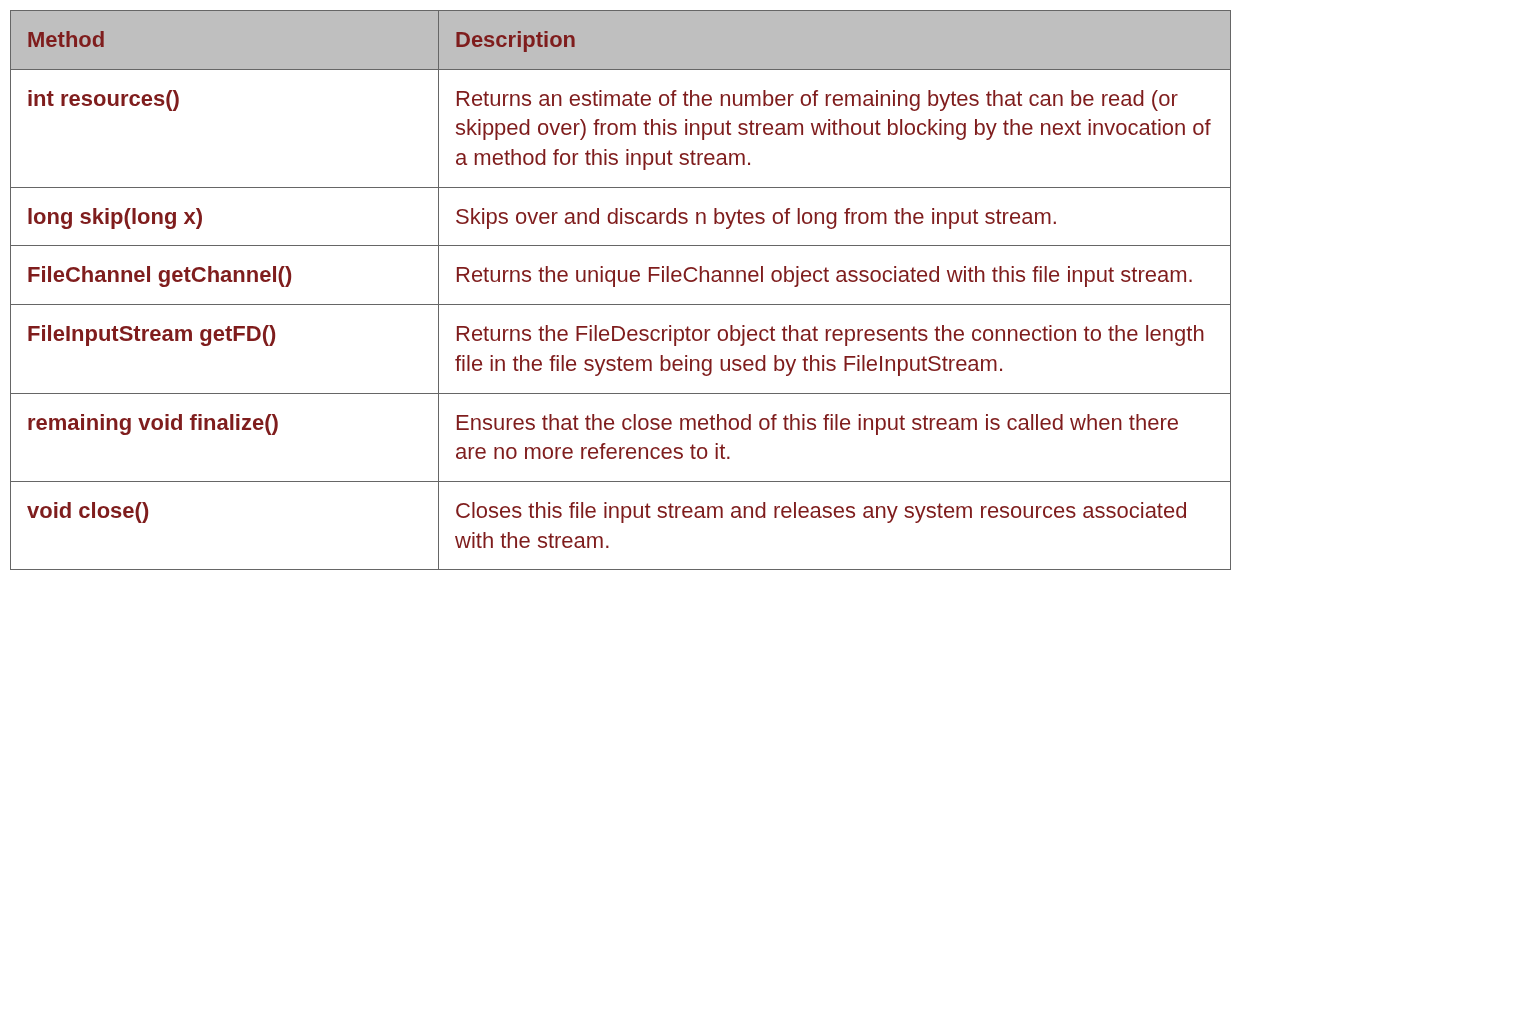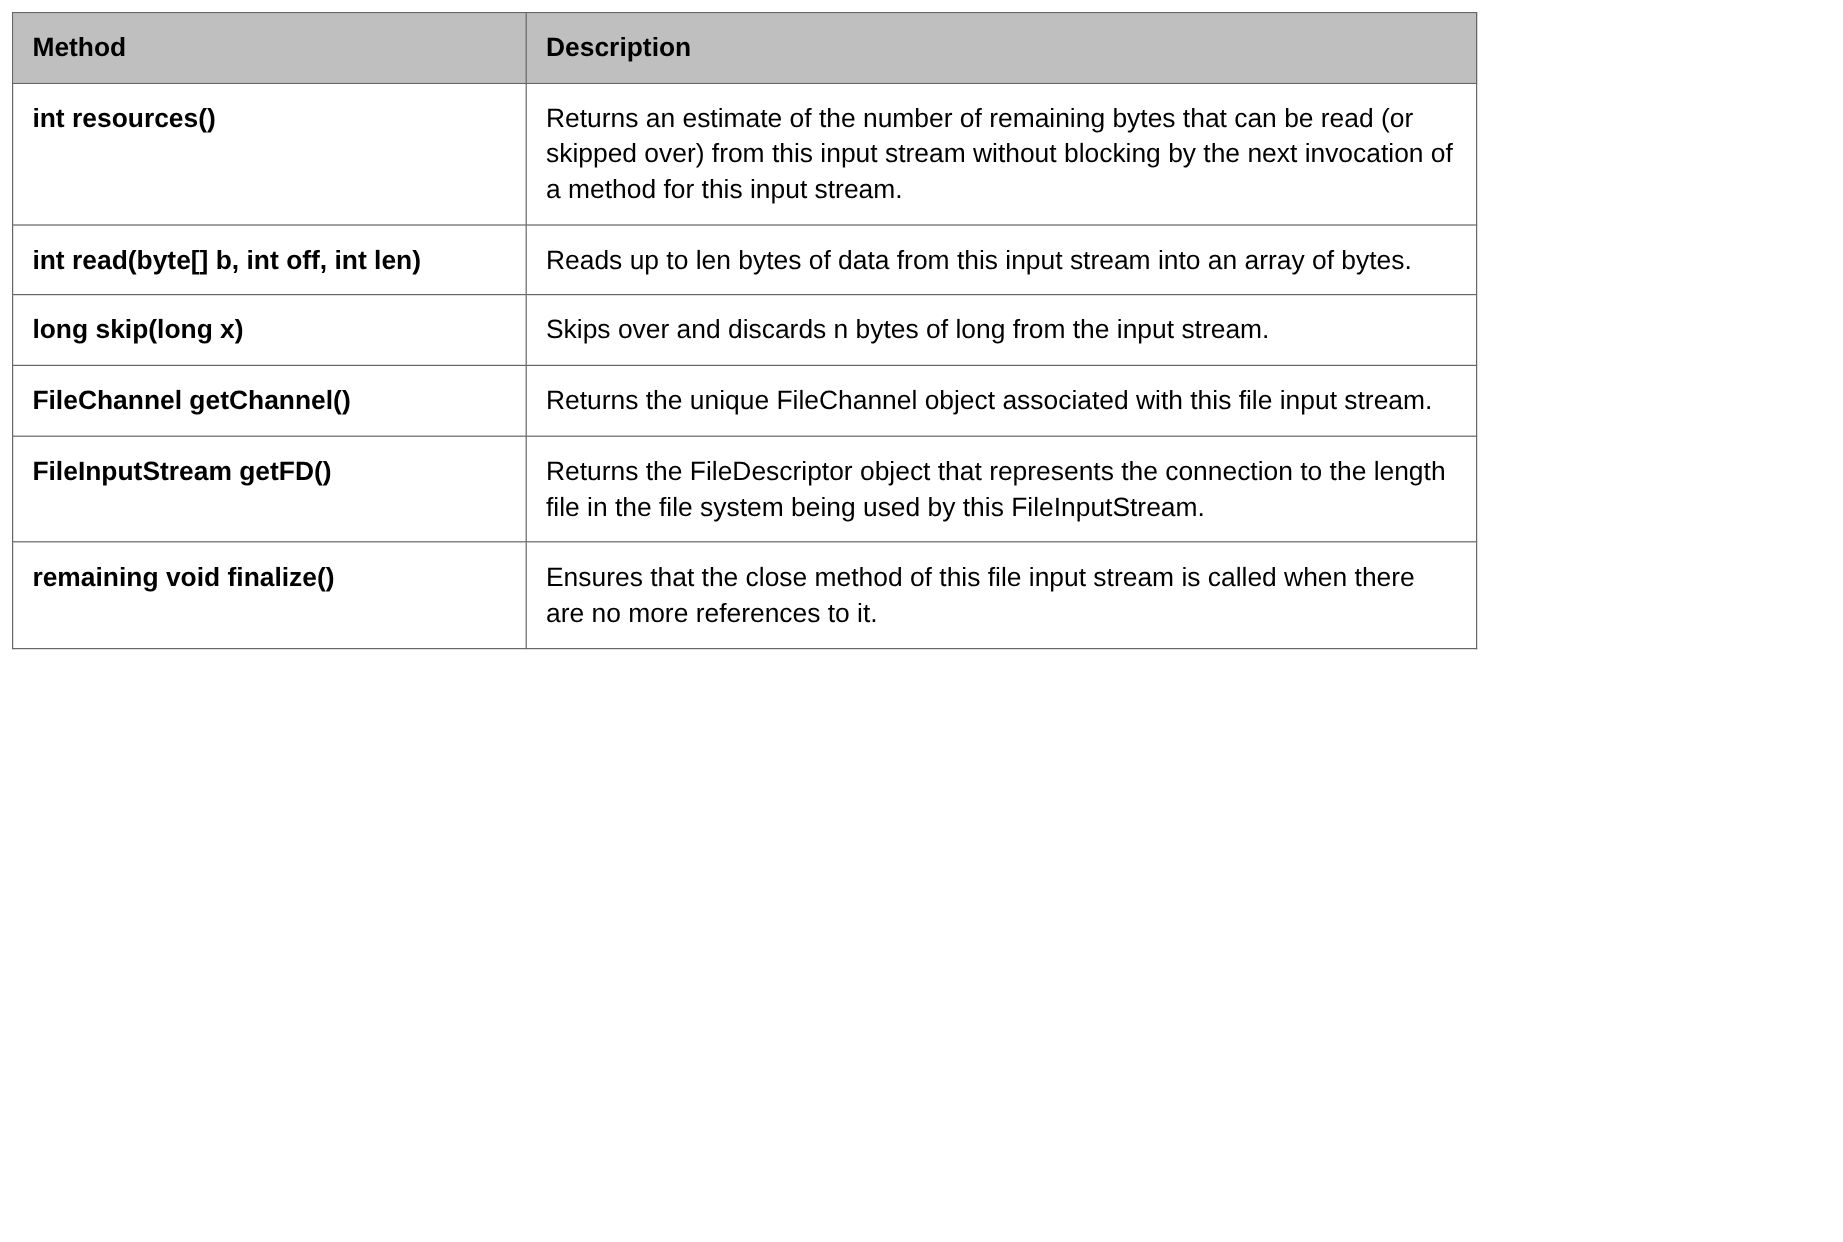--- a/index.html
+++ b/index.html
@@ -13,21 +13,21 @@
       width: 1220px;
       table-layout: fixed;
     }
     th, td {
       border: 1px solid #666;
       padding: 14px 16px;
       text-align: left;
       vertical-align: top;
       font-size: 22px;
       line-height: 1.35;
-      color: #000000;
+      color: #7f1d1d;
     }
     th {
       background-color: #bfbfbf;
       font-weight: bold;
     }
     col.method-col { width: 428px; }
     col.desc-col { width: 792px; }
     .method-name {
       font-weight: bold;
     }
@@ -45,33 +45,33 @@
       <th>Method</th>
       <th>Description</th>
     </tr>
   </thead>
   <tbody>
     <tr>
       <td class="method-name">int resources()</td>
       <td>Returns an estimate of the number of remaining bytes that can be read (or skipped over) from this input stream without blocking by the next invocation of a method for this input stream.</td>
     </tr>
     <tr>
-      <td class="method-name">int read(byte[] b, int off, int len)</td>
-      <td>Reads up to len bytes of data from this input stream into an array of bytes.</td>
-    </tr>
-    <tr>
       <td class="method-name">long skip(long x)</td>
       <td>Skips over and discards n bytes of long from the input stream.</td>
     </tr>
     <tr>
       <td class="method-name">FileChannel getChannel()</td>
       <td>Returns the unique FileChannel object associated with this file input stream.</td>
     </tr>
     <tr>
       <td class="method-name">FileInputStream getFD()</td>
       <td>Returns the FileDescriptor object that represents the connection to the length file in the file system being used by this FileInputStream.</td>
     </tr>
     <tr>
       <td class="method-name">remaining void finalize()</td>
       <td>Ensures that the close method of this file input stream is called when there are no more references to it.</td>
     </tr>
+    <tr>
+      <td class="method-name">void close()</td>
+      <td>Closes this file input stream and releases any system resources associated with the stream.</td>
+    </tr>
   </tbody>
 </table>
 
 </body></html>

